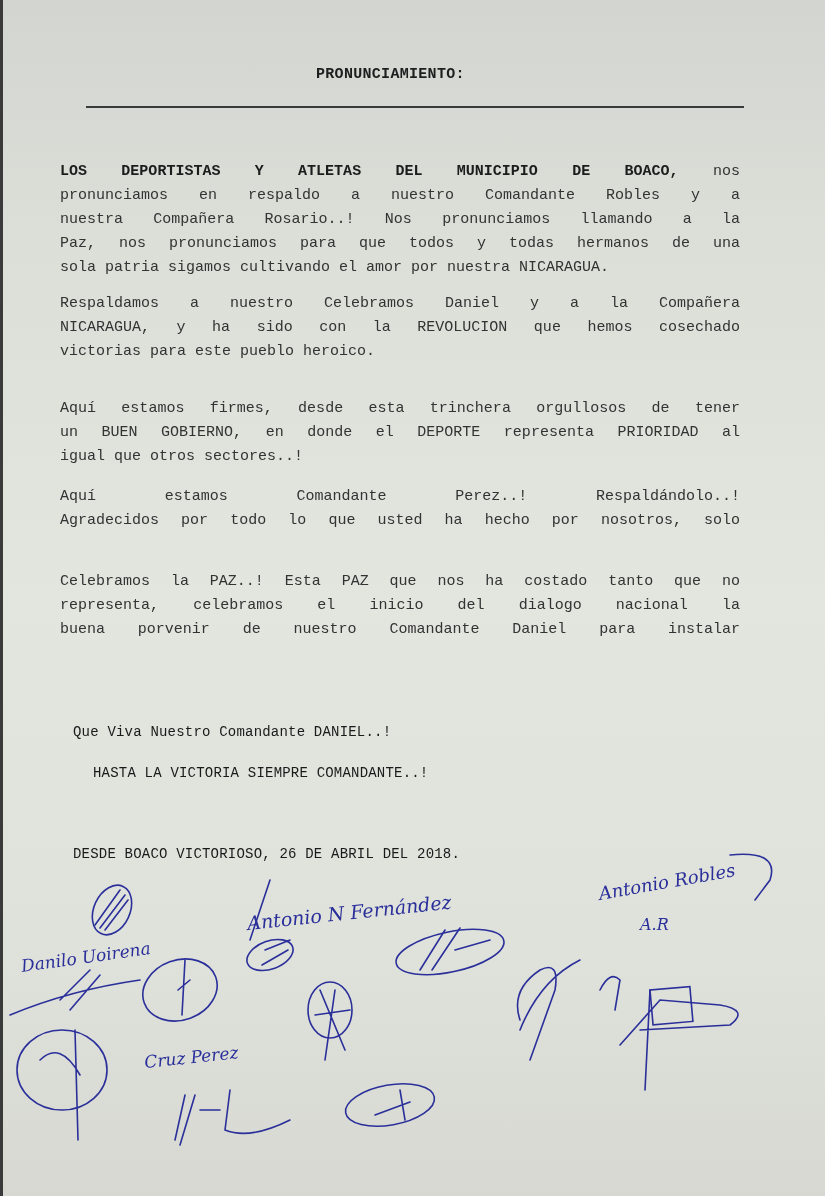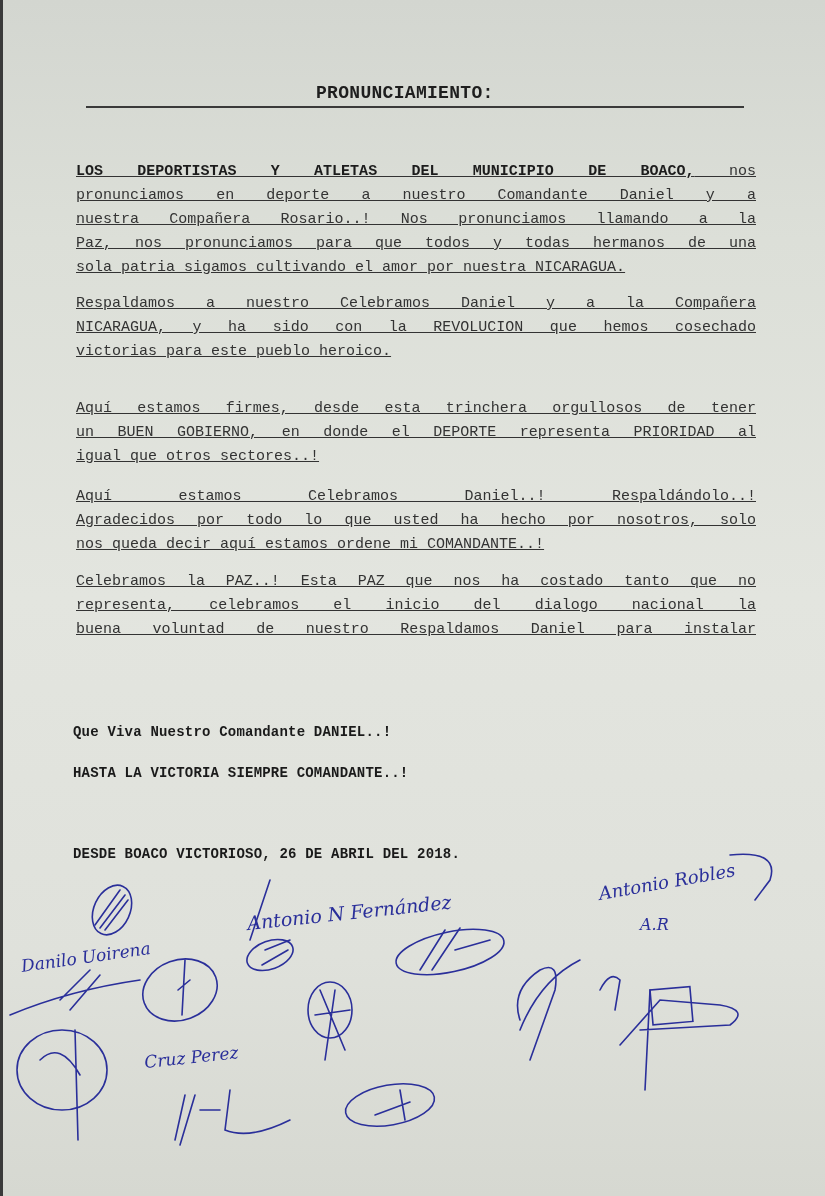--- a/index.html
+++ b/index.html
@@ -9,91 +9,89 @@
   }
   .page {
     position: relative;
     width: 825px; height: 1196px;
     background: linear-gradient(180deg, #d3d6d0 0%, #dcdfd8 20%, #e3e5df 50%, #dfe1db 80%, #d6d8d1 100%);
     font-family: "Liberation Mono", "DejaVu Sans Mono", monospace;
     color: #2b2b2b;
     box-shadow: inset 3px 0 0 #3a3a3a;
   }
   .title {
-    position: absolute; left: 316px; top: 83px;
-    font-size: 18px; font-weight: bold; letter-spacing: 0.3px;
+    position: absolute; left: 316px; top: 66px;
+    font-size: 15px; font-weight: bold; letter-spacing: 0.3px;
     color: #1e1e1e;
   }
   .title-rule {
     position: absolute; left: 86px; top: 106px; width: 658px; height: 2px;
     background: #3a3a3a;
   }
   .para {
-    position: absolute; left: 76px; width: 680px;
+    position: absolute; left: 60px; width: 680px;
     font-size: 15px; line-height: 24px; text-align: justify;
     color: #333;
-    text-decoration: underline;
   }
   .para .line { display: block; white-space: pre; text-align-last: justify; }
   .para .line.last { text-align-last: left; }
   .strong { font-weight: bold; color: #1c1c1c; }
   .closing {
     position: absolute; left: 73px;
-    font-size: 14px; font-weight: bold; color: #1a1a1a;
+    font-size: 14px; font-weight: normal; color: #1a1a1a;
     letter-spacing: 0.2px;
     text-align: right;
   }
   .sigs { position: absolute; left: 0; top: 840px; width: 825px; height: 356px; }
   .sigs svg { width: 100%; height: 100%; }
   .sig-text {
     font-family: "DejaVu Serif", serif; font-style: italic; fill: #2a2f9a;
   }
 </style>
 </head>
 <body>
 
 <div class="page">
 
   <div class="title">PRONUNCIAMIENTO:</div>
   <div class="title-rule"></div>
 
   <div class="para" style="top:160px;">
     <span class="line"><span class="strong">LOS DEPORTISTAS Y ATLETAS DEL MUNICIPIO DE BOACO,</span><span> nos</span></span>
-    <span class="line">pronunciamos en deporte a nuestro Comandante Daniel y a</span>
+    <span class="line">pronunciamos en respaldo a nuestro Comandante Robles y a</span>
     <span class="line">nuestra Compañera Rosario..! Nos pronunciamos llamando a la</span>
     <span class="line">Paz, nos pronunciamos para que todos y todas hermanos de una</span>
     <span class="line last">sola patria sigamos cultivando el amor por nuestra NICARAGUA.</span>
   </div>
 
   <div class="para" style="top:292px;">
     <span class="line">Respaldamos a nuestro Celebramos Daniel y a la Compañera</span>
     <span class="line">NICARAGUA, y ha sido con la REVOLUCION que hemos cosechado</span>
     <span class="line last">victorias para este pueblo heroico.</span>
   </div>
 
   <div class="para" style="top:397px;">
     <span class="line">Aquí estamos firmes, desde esta trinchera orgullosos de tener</span>
     <span class="line">un BUEN GOBIERNO, en donde el DEPORTE representa PRIORIDAD al</span>
     <span class="line last">igual que otros sectores..!</span>
   </div>
 
   <div class="para" style="top:485px;">
-    <span class="line" style="word-spacing:28px;">Aquí estamos Celebramos Daniel..! Respaldándolo..!</span>
+    <span class="line" style="word-spacing:28px;">Aquí estamos Comandante Perez..! Respaldándolo..!</span>
     <span class="line">Agradecidos por todo lo que usted ha hecho por nosotros, solo</span>
-    <span class="line last">nos queda decir aquí estamos ordene mi COMANDANTE..!</span>
   </div>
 
   <div class="para" style="top:570px;">
     <span class="line">Celebramos la PAZ..! Esta PAZ que nos ha costado tanto que no</span>
     <span class="line">representa, celebramos el inicio del dialogo nacional la</span>
-    <span class="line">buena voluntad de nuestro Respaldamos Daniel para instalar</span>
+    <span class="line">buena porvenir de nuestro Comandante Daniel para instalar</span>
   </div>
 
   <div class="closing" style="top:724px;">Que Viva Nuestro Comandante DANIEL..!</div>
-  <div class="closing" style="top:765px;">HASTA LA VICTORIA SIEMPRE COMANDANTE..!</div>
+  <div class="closing" style="top:765px;margin-left:20px;">HASTA LA VICTORIA SIEMPRE COMANDANTE..!</div>
   <div class="closing" style="top:846px;">DESDE BOACO VICTORIOSO, 26 DE ABRIL DEL 2018.</div>
 
   <div class="sigs">
     <svg viewBox="0 0 825 356" xmlns="http://www.w3.org/2000/svg" fill="none" stroke="#2a2f9a" stroke-width="1.6" stroke-linecap="round">
 
       <g>
         <ellipse cx="112" cy="70" rx="18" ry="26" transform="rotate(25 112 70)"></ellipse>
         <path d="M95 85 L120 50 M100 88 L125 55 M105 90 L128 60"></path>
       </g>
 

